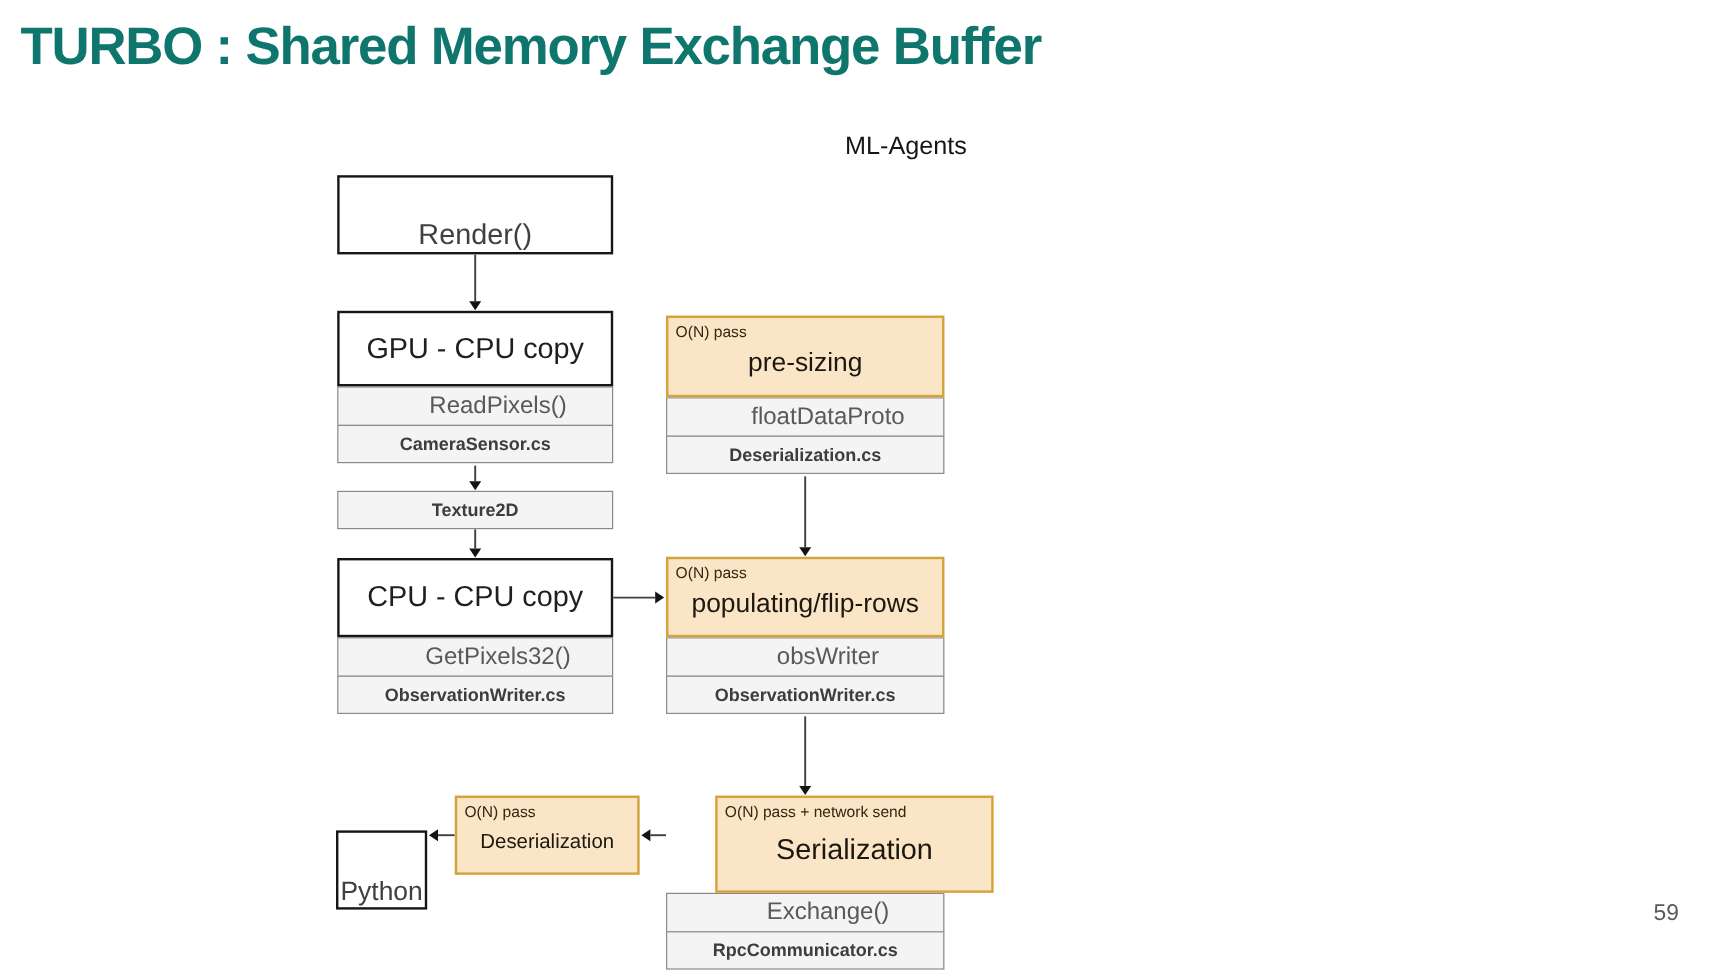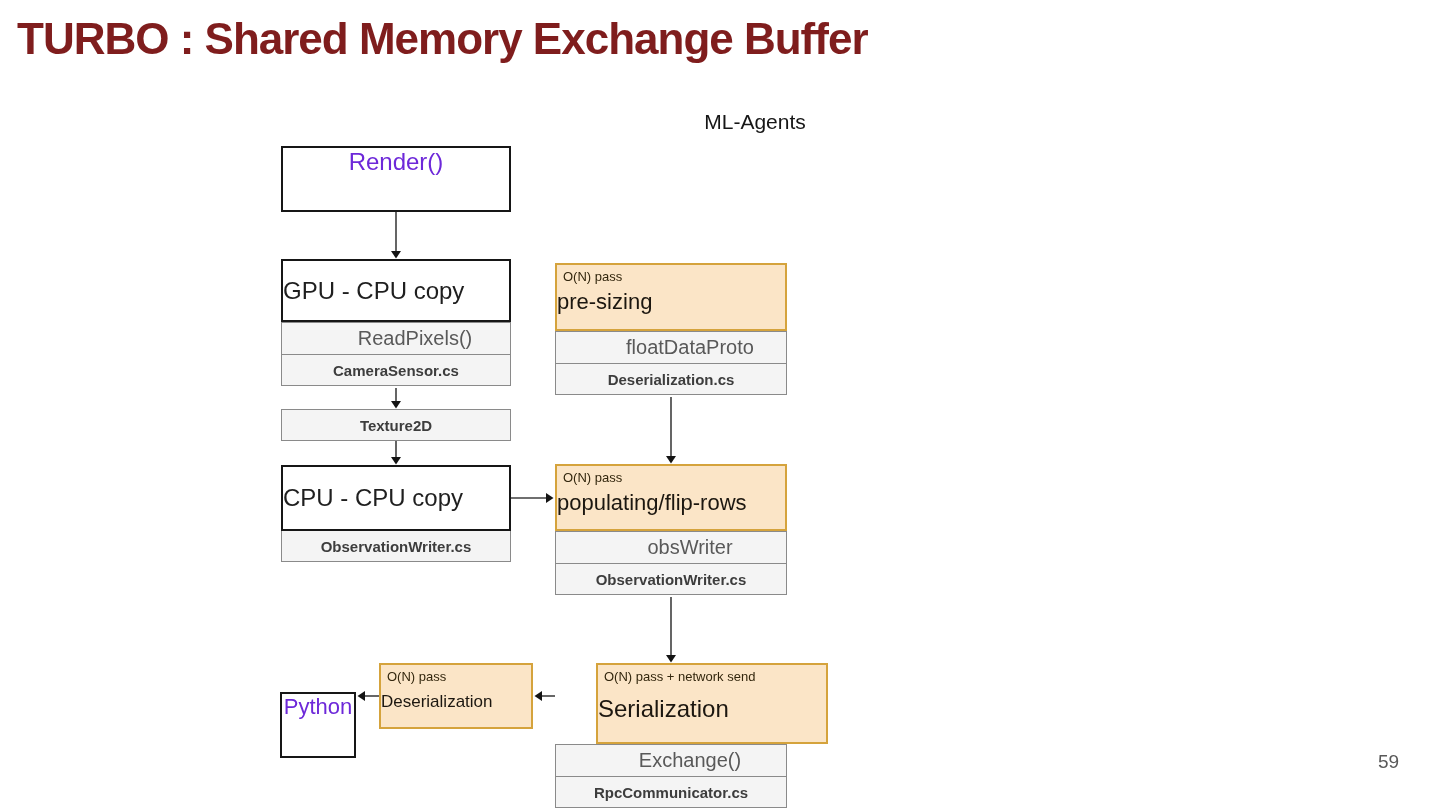--- a/index.html
+++ b/index.html
@@ -2,39 +2,39 @@
 <html style="--accent-fill: #FBE5C7; --accent-border: #D5A33C; --row-fill: #F4F4F4;"><head>
 <meta charset="utf-8">
 <style>
   html,body { margin:0; padding:0; background:#ffffff; }
   .slide {
     position:relative; width:1440px; height:810px; background:#ffffff;
     font-family:"Liberation Sans","DejaVu Sans",sans-serif; overflow:hidden;
   }
   .title {
     position:absolute; left:17px; top:14px; margin:0;
-    font-size:44px; font-weight:700; color:#7f1d1d; letter-spacing:-1px;
+    font-size:44px; font-weight:700; color:#0f766e; letter-spacing:-1px;
     line-height:1.15; white-space:nowrap;
   }
   .ml-label {
     position:absolute; left:640px; top:110px; width:230px; text-align:center;
     font-size:21px; color:#161616;
   }
   .page-number {
     position:absolute; left:1378px; top:751px; font-size:19px; color:#595959;
   }
   .node { position:absolute; box-sizing:border-box; }
   .plain {
     background:#ffffff; border:2px solid #161616;
-    display:flex; align-items:flex-start; justify-content:center;
-    color:#6d28d9; font-size:24px; white-space:nowrap;
+    display:flex; align-items:flex-end; justify-content:center;
+    color:#404040; font-size:24px; white-space:nowrap;
   }
   .group { position:absolute; }
   .header { position:relative; box-sizing:border-box; width:100%;
-    display:flex; align-items:center; white-space:nowrap; }
+    display:flex; align-items:center; justify-content:center; white-space:nowrap; }
   .plain-header { background:#ffffff; border:2px solid #161616; font-size:24px; color:#1f1f1f; }
   .accent {
     background:var(--accent-fill,#fbe5c7); border:2px solid var(--accent-border,#d5a33c);
   }
   .accent .badge {
     position:absolute; top:4px; left:6px; font-size:13px; color:#33270e; white-space:nowrap;
   }
   .accent .accent-title { font-size:22px; color:#1c1710; padding-top:10px; }
   .accent .t24 { font-size:24px; }
   .row {
@@ -112,20 +112,23 @@
   </div>
 
   <div class="row file standalone-row" style="left:281px; top:409px; width:230px; height:32px;">
     <span>Texture2D</span>
   </div>
 
   <div class="group" style="left:281px; top:465px; width:230px;">
     <div class="header plain-header" style="height:66px;">
       <span>CPU - CPU copy</span>
     </div>
+    <div class="row method first">
+      <span>GetPixels32()</span>
+    </div>
     <div class="row file">
       <span>ObservationWriter.cs</span>
     </div>
   </div>
 
   <div class="group" style="left:555px; top:263px; width:232px;">
     <div class="header accent" style="height:68px;">
       <span class="badge">O(N) pass</span>
       <span class="accent-title">pre-sizing</span>
     </div>

